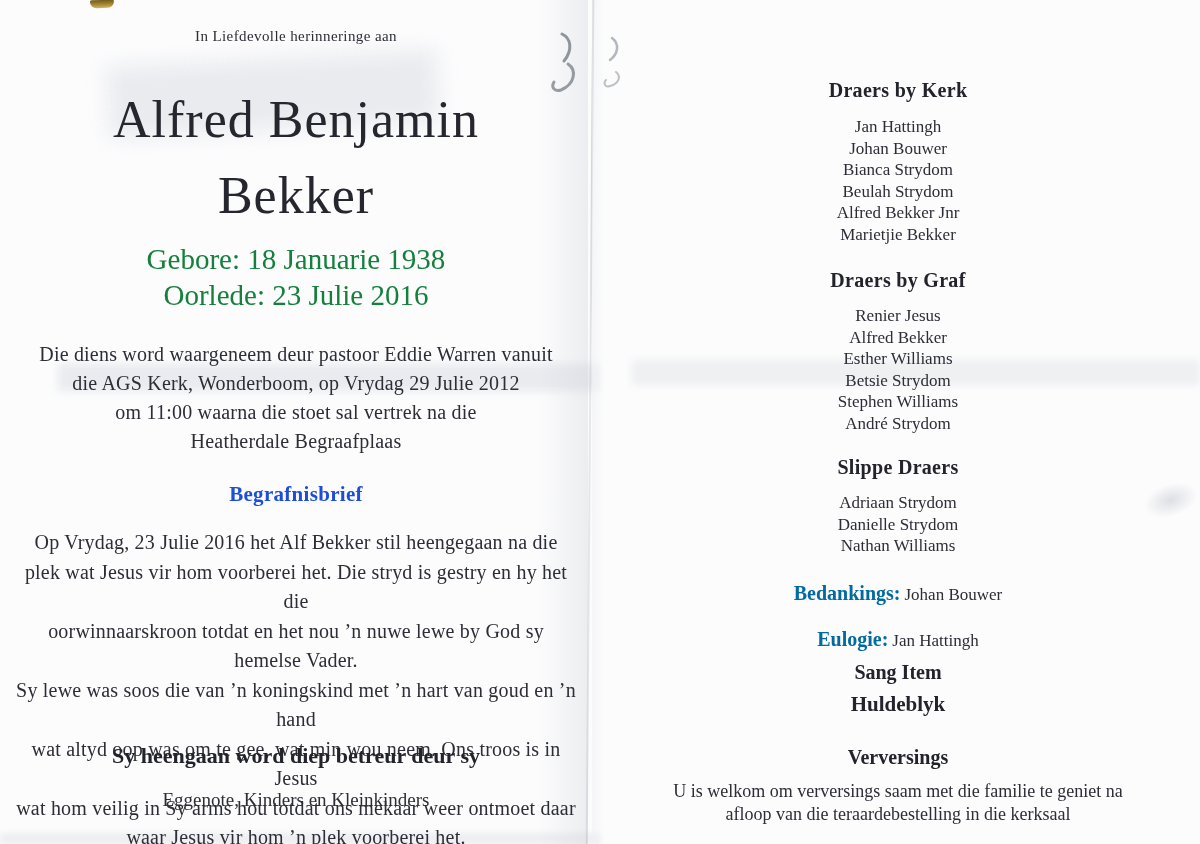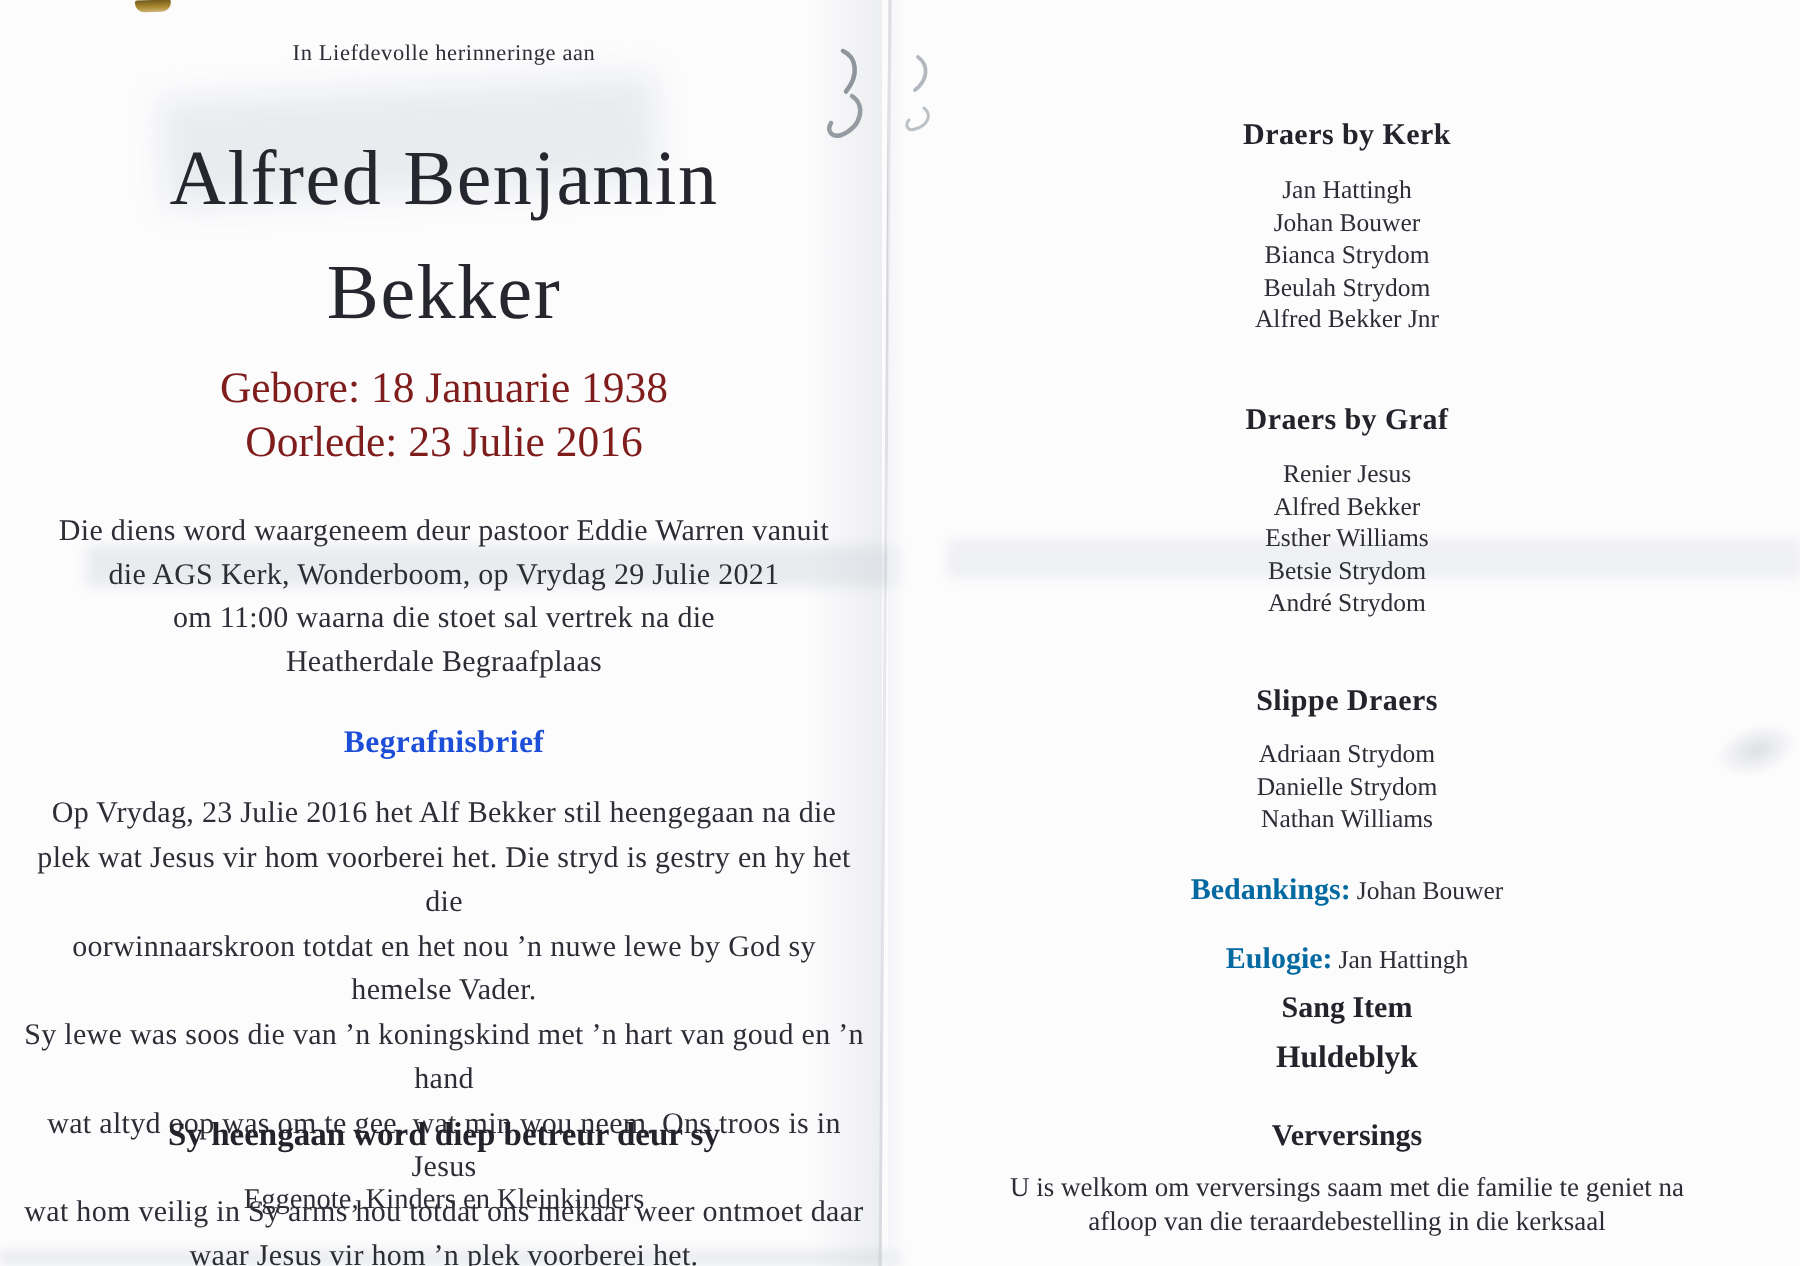--- a/index.html
+++ b/index.html
@@ -10,21 +10,21 @@
     color:#2d2d36;
   }
   .abs { position:absolute; }
   .page { position:absolute; top:0; height:677px; text-align:center; }
   .page-left  { left:15px;  width:562px; }
   .page-right { left:620px; width:556px;margin-top:24px; }
   .blk { position:absolute; left:0; width:100%; text-align:center; }
 
   .eyebrow { font-size:15px; letter-spacing:.4px; }
   .title-line { font-size:52px; line-height:72px; font-weight:400; letter-spacing:1px; color:#26262e; }
-  .date-line { font-size:29px; line-height:35px; color:#7f1d1d; }
+  .date-line { font-size:29px; line-height:35px; color:#15803d; }
   .body-line { font-size:20px; line-height:29px; letter-spacing:.2px; }
   .obit-line { font-size:20px; line-height:29.5px; letter-spacing:.2px; }
   .h-bold { font-size:21px; font-weight:700; color:#1d4ed8; letter-spacing:.3px; }
   .mourned { font-size:22px; font-weight:700; color:#23232b; }
   .mourners { font-size:19px; }
 
   .sec-heading { font-size:20px; font-weight:700; color:#23232b; letter-spacing:.3px; }
   .name-line { font-size:17px; line-height:21.5px; }
   .label-bold { font-size:20px; font-weight:700; color:#0369a1; }
   .label-name { font-size:17px; }
@@ -75,21 +75,21 @@
 </svg>
 
 <div class="page page-left">
   <div class="blk eyebrow" style="top:28px">In Liefdevolle herinneringe aan</div>
   <div class="blk title-line" style="top:84px">Alfred Benjamin</div>
   <div class="blk title-line" style="top:160px">Bekker</div>
   <div class="blk date-line" style="top:242px">Gebore: 18 Januarie 1938</div>
   <div class="blk date-line" style="top:278px">Oorlede: 23 Julie 2016</div>
   <div class="blk" style="top:340px">
       <div class="body-line">Die diens word waargeneem deur pastoor Eddie Warren vanuit</div>
-      <div class="body-line">die AGS Kerk, Wonderboom, op Vrydag 29 Julie 2021</div>
+      <div class="body-line">die AGS Kerk, Wonderboom, op Vrydag 29 Julie 2012</div>
       <div class="body-line">om 11:00 waarna die stoet sal vertrek na die</div>
       <div class="body-line">Heatherdale Begraafplaas</div>
     </div>
   <div class="blk h-bold" style="top:482px">Begrafnisbrief</div>
   <div class="blk" style="top:528px">
       <div class="obit-line">Op Vrydag, 23 Julie 2016 het Alf Bekker stil heengegaan na die</div>
       <div class="obit-line">plek wat Jesus vir hom voorberei het.  Die stryd is gestry en hy het die</div>
       <div class="obit-line">oorwinnaarskroon totdat en het nou ’n nuwe lewe by God sy hemelse Vader.</div>
       <div class="obit-line">Sy lewe was soos die van ’n koningskind met ’n hart van goud en ’n hand</div>
       <div class="obit-line">wat altyd oop was om te gee, wat min wou neem.  Ons troos is in Jesus</div>
@@ -101,28 +101,30 @@
 </div>
 
 <div class="page page-right">
   <div class="blk sec-heading" style="top:55px">Draers by Kerk</div>
   <div class="blk" style="top:92px">
       <div class="name-line">Jan Hattingh</div>
       <div class="name-line">Johan Bouwer</div>
       <div class="name-line">Bianca Strydom</div>
       <div class="name-line">Beulah Strydom</div>
       <div class="name-line">Alfred Bekker Jnr</div>
+      <div class="name-line">Marietjie Bekker</div>
     </div>
 
   <div class="blk sec-heading" style="top:245px">Draers by Graf</div>
   <div class="blk" style="top:281px">
       <div class="name-line">Renier Jesus</div>
       <div class="name-line">Alfred Bekker</div>
       <div class="name-line">Esther Williams</div>
       <div class="name-line">Betsie Strydom</div>
+      <div class="name-line">Stephen Williams</div>
       <div class="name-line">André Strydom</div>
     </div>
 
   <div class="blk sec-heading" style="top:432px">Slippe Draers</div>
   <div class="blk" style="top:468px">
       <div class="name-line">Adriaan Strydom</div>
       <div class="name-line">Danielle Strydom</div>
       <div class="name-line">Nathan Williams</div>
     </div>
 

